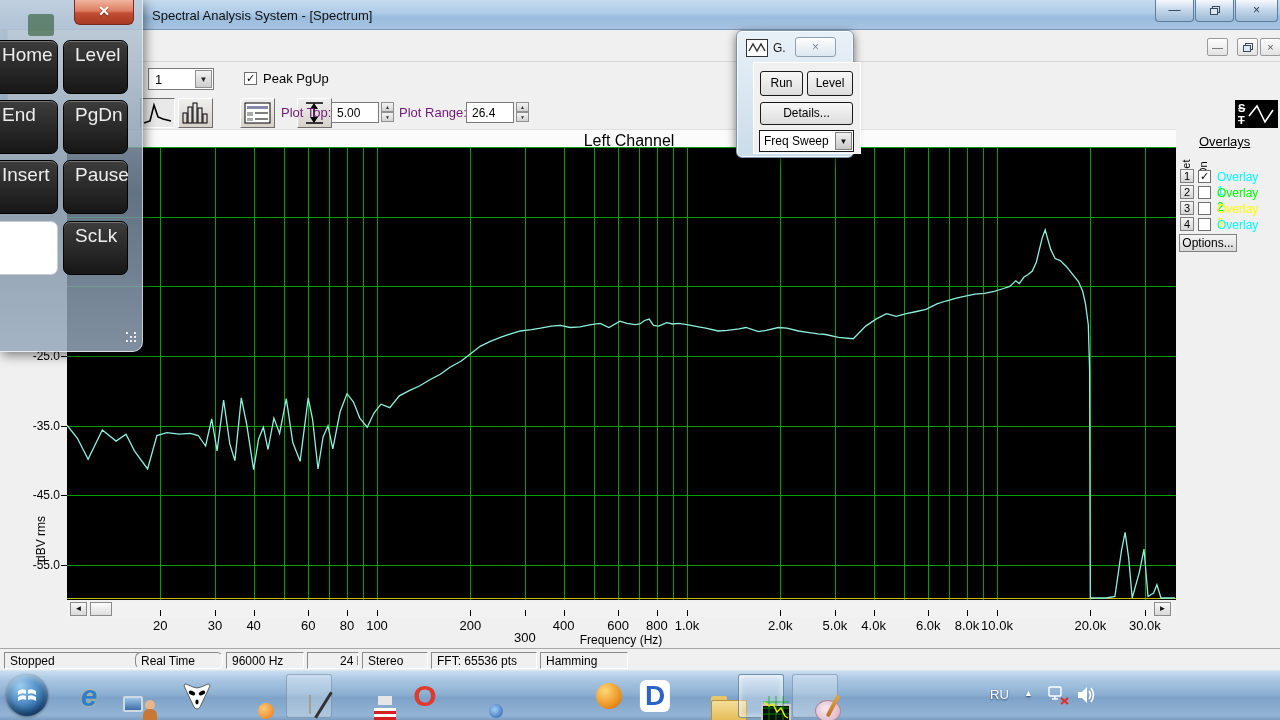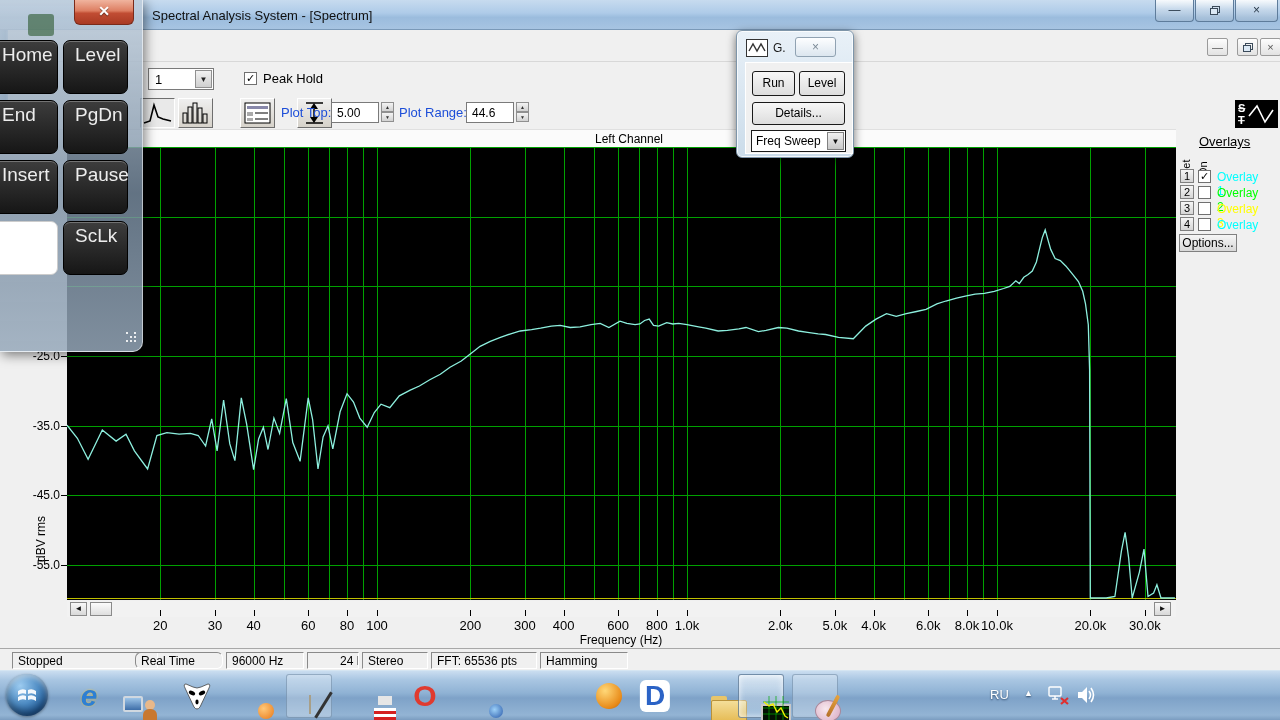--- a/index.html
+++ b/index.html
@@ -32,30 +32,30 @@
   .combo-arrow { position:absolute; right:1px; top:1px; width:17px; height:18px; background:linear-gradient(#F2F2F2,#CFCFCF);
     border:1px solid #909090; font-size:8px; color:#222; text-align:center; line-height:17px; }
   .checkbox { position:absolute; width:13px; height:13px; background:#FFF; border:1px solid #707070; font-size:11px; line-height:11px; text-align:center; color:#000; }
   .cb-peak { left:244px; top:10px; }
   .cb-label { position:absolute; left:263px; top:9px; font-size:13px; color:#000; }
 
   .toolbar { position:absolute; left:0; top:95px; width:1280px; height:35px; background:#F0F0F0; border-bottom:1px solid #E0E0E0; }
   .tool-btn { position:absolute; top:3px; width:35px; height:30px; background:linear-gradient(#EFEFEF,#D6D2CA);
     border:1px solid; border-color:#FFF #6E6E6E #6E6E6E #FFF; }
   .tool-btn.pressed { background:#E9E9E9; border-color:#6E6E6E #FFF #FFF #6E6E6E; }
-  .tb-label { position:absolute; top:10px; font-size:13px; color:#1d4ed8; }
+  .tb-label { position:absolute; top:10px; font-size:13px; color:#701a75; }
   .tb-input { position:absolute; top:7px; width:48px; height:21px; background:#FFF; border:1px solid #7A7A7A; font-size:12px; color:#000; padding:3px 0 0 5px; }
   .spinner { position:absolute; top:7px; width:13px; height:21px; }
   .spin-b { position:absolute; left:0; width:13px; height:10px; background:linear-gradient(#F4F4F4,#D2D2D2);
     border:1px solid #909090; font-size:5px; color:#333; text-align:center; line-height:9px; }
   .st-icon { position:absolute; left:1235px; top:5px; width:43px; height:28px; background:#000; }
 
   
   .channel-strip { position:absolute; left:8px; top:130px; width:1168px; height:17px; background:#FBFBFB; }
-  .channel-label { position:absolute; left:621px; top:2px; transform:translateX(-50%); font-size:12px; color:#000; }
+  .channel-label { position:absolute; left:621px; top:2px; transform:translateX(-50%); font-size:16px; color:#000; }
   .left-strip { position:absolute; left:0; top:130px; width:67px; height:470px; background:#F0F0F0; }
   .right-strip { position:absolute; left:1176px; top:128px; width:104px; height:472px; background:#F0F0F0; }
   .blue-edge { position:absolute; left:0; top:30px; width:8px; height:640px;
     background:linear-gradient(90deg,#8FB4D6,#6E96BC 70%,#9DBBD8); }
   .plot { position:absolute; left:67px; top:147px; width:1109px; height:453px; background:#000; }
   .plot svg { position:absolute; left:0; top:0; }
   .y-label { position:absolute; left:14px; width:46px; text-align:right; font-size:12px; color:#000; }
   .y-tick { position:absolute; left:61px; width:6px; height:1px; background:#000; }
   .y-axis-title { position:absolute; left:34px; top:352px; height:80px; font-size:12px; color:#000;
     writing-mode:vertical-rl; transform:rotate(180deg); }
@@ -82,21 +82,21 @@
     border:1px solid #808080; font-size:12px; text-align:center; line-height:16px; color:#000; }
 
   
   .gwin { position:absolute; left:736px; top:30px; width:118px; height:128px; z-index:6;
     background:linear-gradient(180deg,#E9F1F8,#CBDCEA); border:1px solid #7E95A9; border-radius:6px;
     box-shadow:0 3px 10px rgba(0,0,0,.55), inset 0 0 0 1px rgba(255,255,255,.75); }
   .gwin-icon { position:absolute; left:9px; top:8px; width:22px; height:18px; background:#FFF; border:1px solid #333; }
   .gwin-title { position:absolute; left:36px; top:10px; font-size:12px; color:#1A1A1A; }
   .gwin-close { position:absolute; left:58px; top:6px; width:41px; height:20px; border:1px solid #90A2B2; border-radius:3px;
     background:linear-gradient(#FDFEFF,#DCE6EF); color:#7C8A96; font-size:12px; text-align:center; line-height:18px; }
-  .gwin-body { position:absolute; left:8px; top:31px; width:108px; height:92px; background:#F0F0F0; border:1px solid #FFF; }
+  .gwin-body { position:absolute; left:16px; top:31px; width:108px; height:92px; background:#F0F0F0; border:1px solid #FFF; }
   .gbtn { position:absolute; background:linear-gradient(#F7F7F7,#DDDDDD); border:1px solid #1A1A1A; border-radius:3px;
     font-size:12px; color:#000; text-align:center; }
   .g-run { left:6px; top:8px; width:43px; height:25px; line-height:23px; }
   .g-level { left:53px; top:8px; width:46px; height:25px; line-height:23px; }
   .g-details { left:6px; top:39px; width:93px; height:23px; line-height:21px; }
   .g-combo { position:absolute; left:5px; top:67px; width:95px; height:22px; background:#FFF; border:1px solid #1A1A1A; }
   .g-combo-text { position:absolute; left:4px; top:3px; font-size:12px; color:#000; width:70px; overflow:hidden; white-space:nowrap; }
   .g-combo-arrow { position:absolute; right:1px; top:1px; width:17px; height:18px; background:linear-gradient(#F0F0F0,#C8C8C8);
     border:1px solid #808080; font-size:8px; text-align:center; line-height:17px; color:#111; }
 
@@ -186,21 +186,21 @@
     <div class="mdi-btn" style="left:1237px"><span class="restore-glyph"></span></div>
     <div class="mdi-btn" style="left:1260px">×</div>
   </div>
 
   <div class="row2">
     <div class="combo">
       <span class="combo-value">1</span>
       <span class="combo-arrow">▼</span>
     </div>
     <div class="checkbox cb-peak">✓</div>
-    <span class="cb-label">Peak Hold</span>
+    <span class="cb-label">Peak PgUp</span>
   </div>
 
   <div class="toolbar">
     <div class="tool-btn pressed" style="left:140px">
       <svg width="33" height="28" viewBox="0 0 33 28">
         <polyline points="3,24 9,22 13,6 17,18 22,20 30,22" fill="none" stroke="#000" stroke-width="1.6"></polyline>
       </svg>
     </div>
     <div class="tool-btn" style="left:178px">
       <svg width="33" height="28" viewBox="0 0 33 28">
@@ -231,21 +231,21 @@
       </svg>
     </div>
 
     <span class="tb-label" style="left:281px">Plot Top:</span>
     <div class="tb-input" style="left:331px">5.00</div>
     <div class="spinner" style="left:381px">
       <div class="spin-b" style="top:0">▲</div>
       <div class="spin-b" style="top:10px">▼</div>
     </div>
     <span class="tb-label" style="left:399px">Plot Range:</span>
-    <div class="tb-input" style="left:466px">44.6</div>
+    <div class="tb-input" style="left:466px">26.4</div>
     <div class="spinner" style="left:516px">
       <div class="spin-b" style="top:0">▲</div>
       <div class="spin-b" style="top:10px">▼</div>
     </div>
     <div class="st-icon">
       <svg width="43" height="28" viewBox="0 0 43 28">
         <text x="3" y="12" fill="#FFF" font-size="11" font-weight="bold" font-family="Liberation Sans, sans-serif" text-decoration="line-through">S</text>
         <text x="3" y="24" fill="#FFF" font-size="11" font-weight="bold" font-family="Liberation Sans, sans-serif" text-decoration="line-through">T</text>
         <path d="M14 16 L22 6 L30 22 L38 10" fill="none" stroke="#FFF" stroke-width="1.6"></path>
       </svg>
@@ -355,21 +355,21 @@
         <span class="x-tick-label" style="left: 253.639px;">40</span>
         <span class="x-tick" style="left: 308px;"></span>
         <span class="x-tick-label" style="left: 308.227px;">60</span>
         <span class="x-tick" style="left: 347px;"></span>
         <span class="x-tick-label" style="left: 346.958px;">80</span>
         <span class="x-tick" style="left: 377px;"></span>
         <span class="x-tick-label" style="left: 377px;">100</span>
         <span class="x-tick" style="left: 470px;"></span>
         <span class="x-tick-label" style="left: 470.319px;">200</span>
         <span class="x-tick" style="left: 525px;"></span>
-        <span class="x-tick-label" style="left: 524.908px;">300</span>
+        <span class="x-tick-label" style="left: 524.908px; margin-top: 12px;">300</span>
         <span class="x-tick" style="left: 564px;"></span>
         <span class="x-tick-label" style="left: 563.639px;">400</span>
         <span class="x-tick" style="left: 618px;"></span>
         <span class="x-tick-label" style="left: 618.227px;">600</span>
         <span class="x-tick" style="left: 657px;"></span>
         <span class="x-tick-label" style="left: 656.958px;">800</span>
         <span class="x-tick" style="left: 687px;"></span>
         <span class="x-tick-label" style="left: 687px;">1.0k</span>
         <span class="x-tick" style="left: 780px;"></span>
         <span class="x-tick-label" style="left: 780.319px;">2.0k</span>
@@ -386,21 +386,21 @@
         <span class="x-tick" style="left: 1090px;"></span>
         <span class="x-tick-label" style="left: 1090.32px;">20.0k</span>
         <span class="x-tick" style="left: 1145px;"></span>
         <span class="x-tick-label" style="left: 1144.91px;">30.0k</span>
       </div>
     <span class="x-axis-title">Frequency (Hz)</span>
   </div>
 
   <div class="statusbar">
       <div id="status-segs">
-        <div class="status-seg" style="left: 12px; width: 146px;">Stopped</div>
+        <div class="status-seg" style="left: 4px; width: 146px;">Stopped</div>
         <div class="status-seg" style="left: 135px; width: 88px; border-radius: 6px;">Real Time</div>
         <div class="status-seg" style="left: 226px; width: 78px;">96000 Hz</div>
         <div class="status-seg" style="left: 307px; width: 52px; padding-left: 32px;">24 bit</div>
         <div class="status-seg" style="left: 362px; width: 66px;">Stereo</div>
         <div class="status-seg" style="left: 431px; width: 106px;">FFT: 65536 pts</div>
         <div class="status-seg" style="left: 540px; width: 88px;">Hamming</div>
       </div>
     </div>
 
   <div class="gwin">

